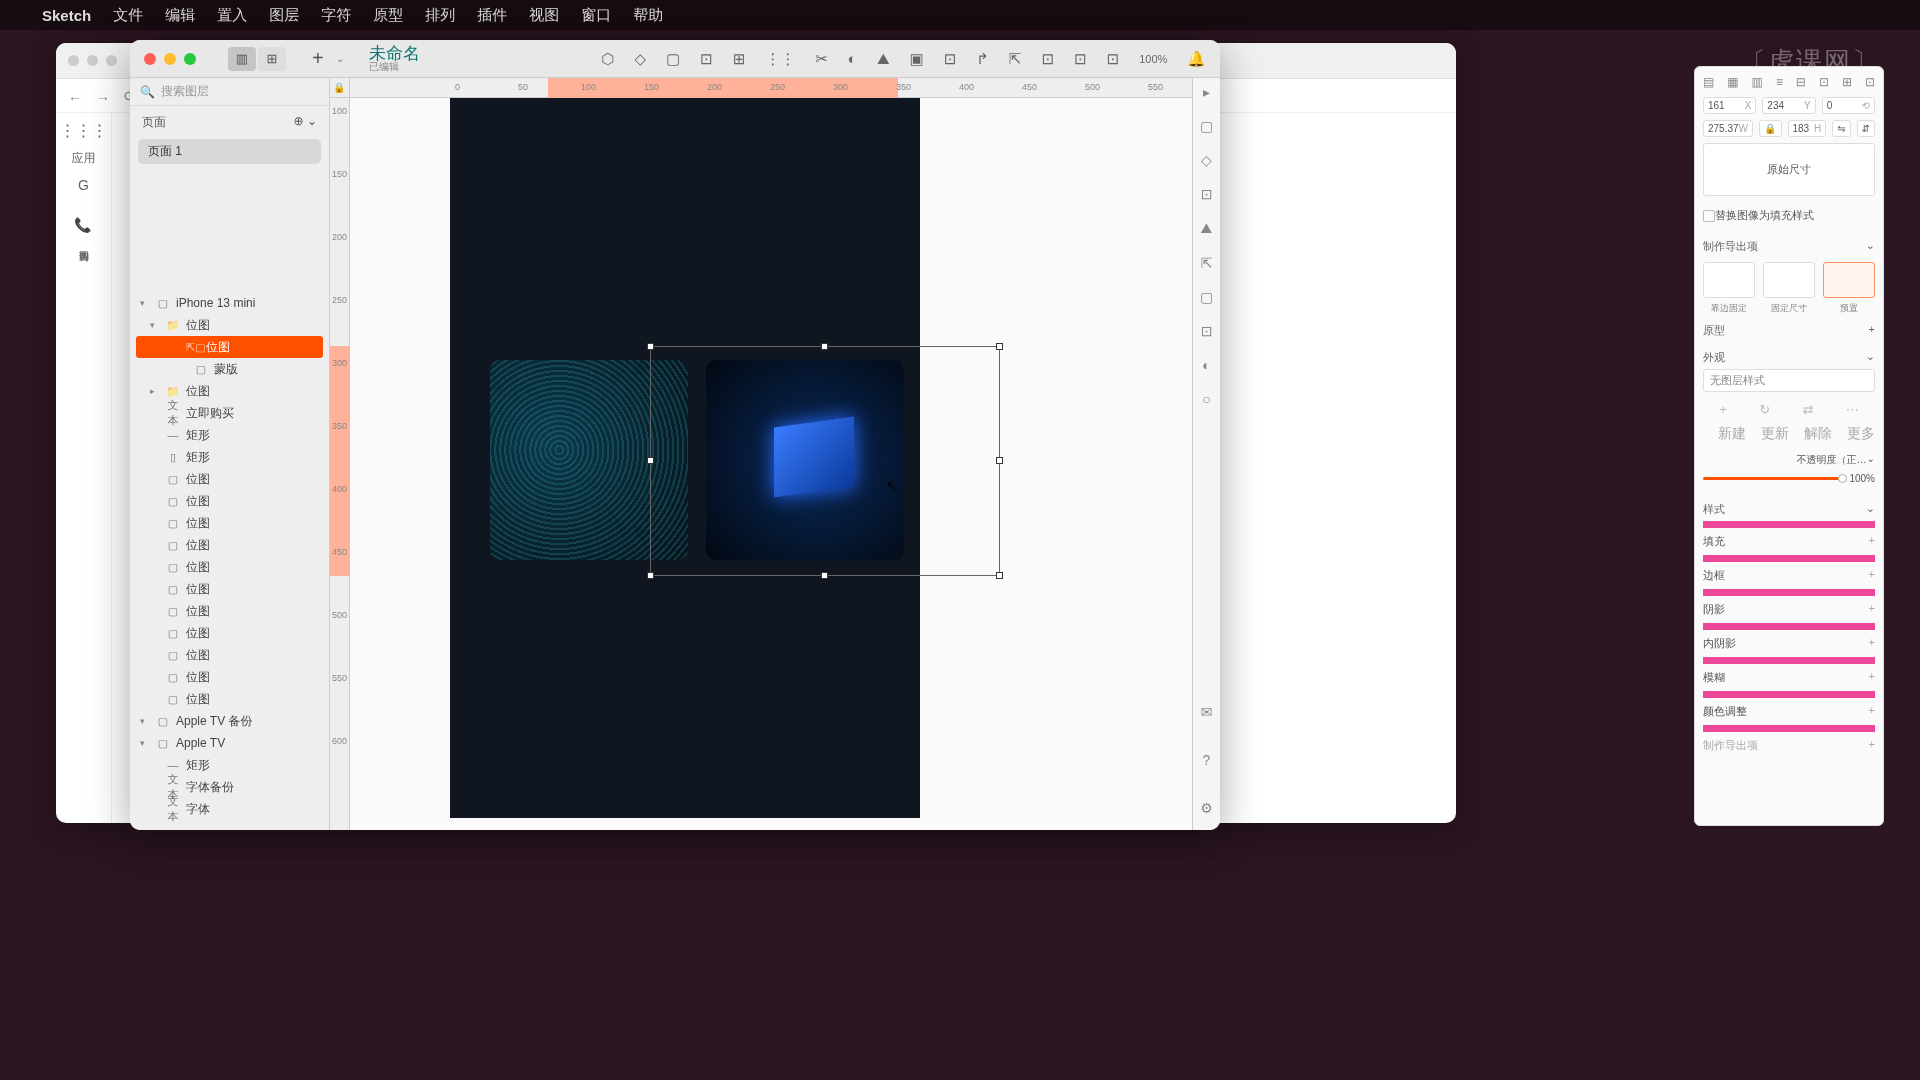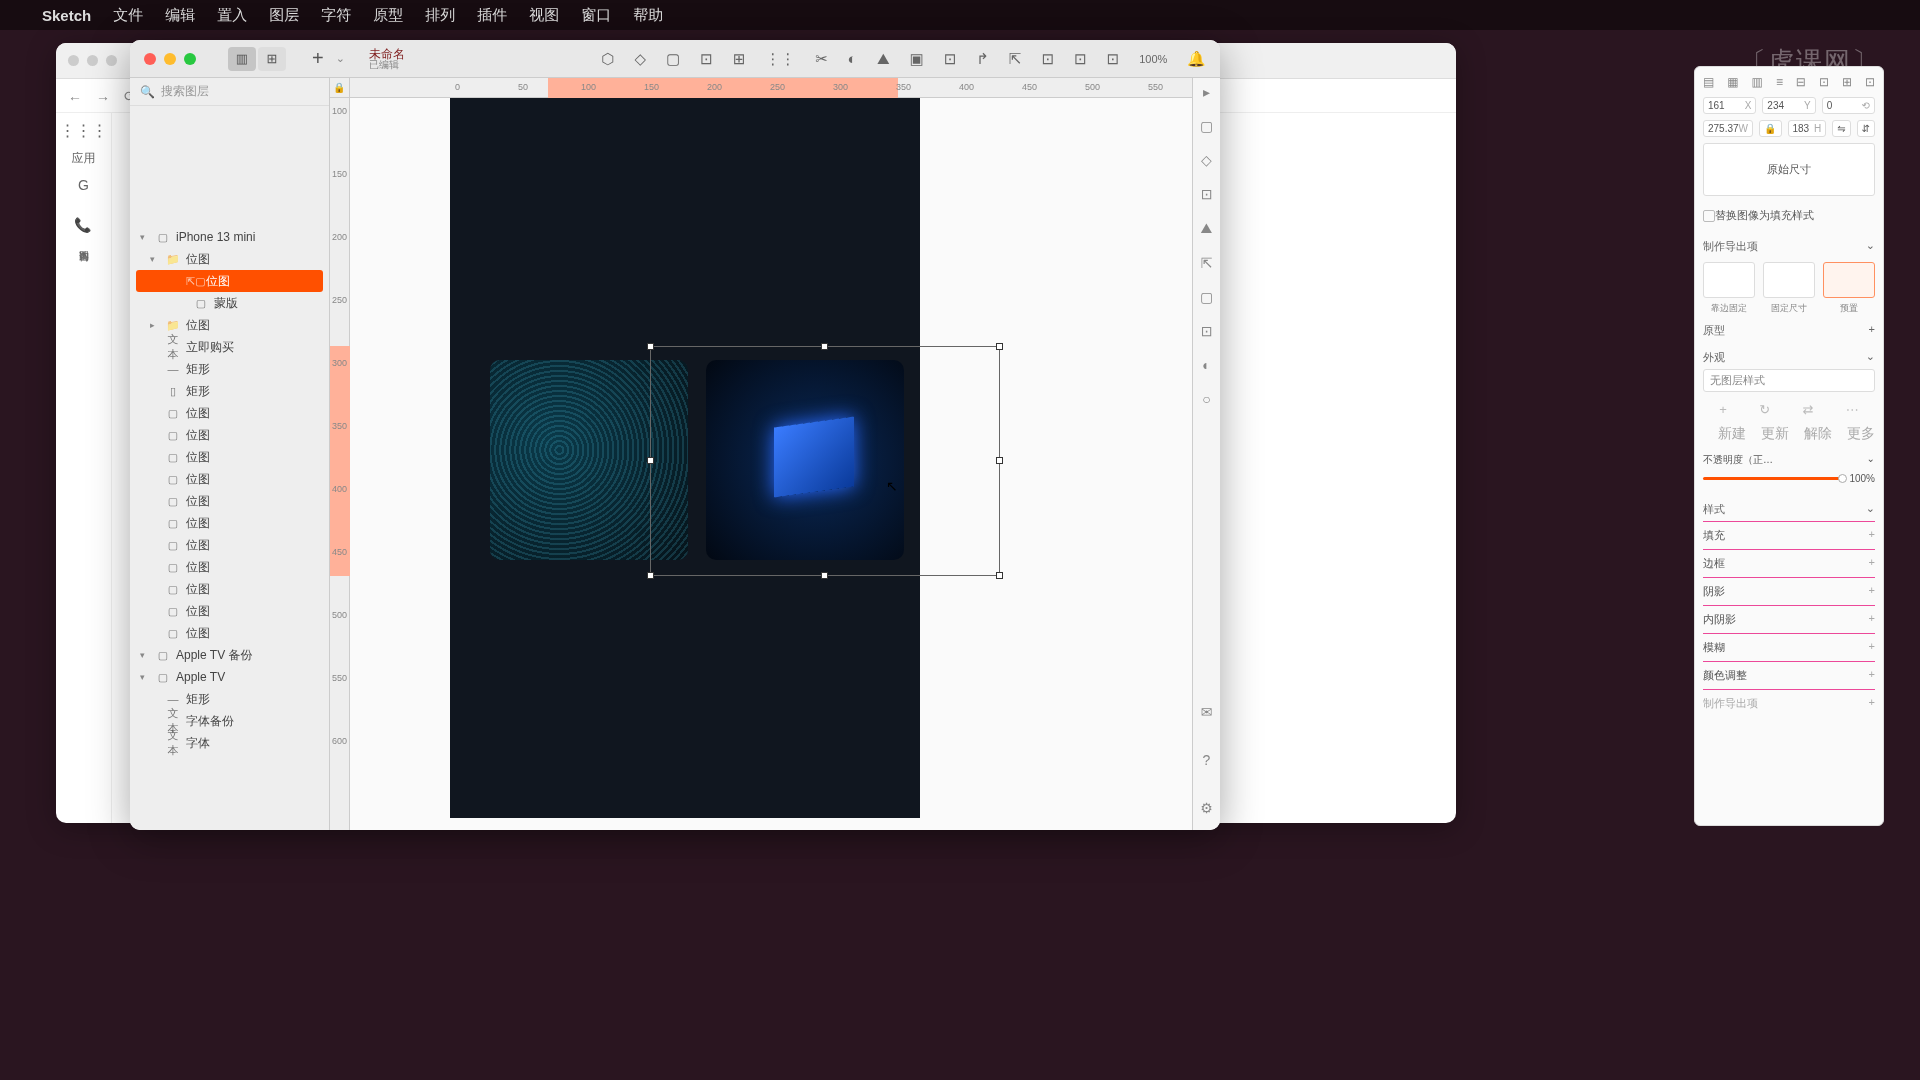--- a/index.html
+++ b/index.html
@@ -21,21 +21,21 @@
 .sketch-window { position:absolute; top:40px; left:130px; width:1090px; height:790px; background:#f5f5f5; border-radius:10px; box-shadow:0 8px 40px rgba(0,0,0,0.35); display:flex; flex-direction:column; overflow:hidden; }
 .sk-titlebar { height:38px; background:#e8e8e8; display:flex; align-items:center; padding:0 14px; gap:12px; border-bottom:1px solid #ccc; }
 .sk-traffic { display:flex; gap:8px; }
 .sk-traffic span{width:12px;height:12px;border-radius:50%}
 .sk-r{background:#ff5f57}.sk-y{background:#febc2e}.sk-g{background:#28c840}
 .sk-viewtoggle { display:flex; gap:2px; margin-left:20px; }
 .sk-viewtoggle span{width:28px;height:24px;display:flex;align-items:center;justify-content:center;background:#ddd;border-radius:4px;font-size:13px;color:#555}
 .sk-viewtoggle span.active{background:#c5c5c5}
 .sk-plus { margin-left:14px; font-size:20px; color:#555; }
 .sk-title-center { margin-left:12px; display:flex; flex-direction:column; line-height:1; }
-.sk-title-main { font-size:12px; color:#7f1d1d; }
+.sk-title-main { font-size:17px; color:#0f766e; }
 .sk-title-sub { font-size:10px; color:#888; }
 .sk-toolbar-right { margin-left:auto; display:flex; gap:20px; align-items:center; color:#666; font-size:15px; }
 .sk-toolbar-right .zoom { font-size:11px; }
 .sk-body { flex:1; display:flex; overflow:hidden; }
 .sk-left { width:200px; background:#eee; border-right:1px solid #ccc; display:flex; flex-direction:column; }
 .sk-search { height:28px; display:flex; align-items:center; padding:0 10px; color:#999; font-size:12px; gap:6px; border-bottom:1px solid #ddd; }
 .sk-pages { padding:4px 0; }
 .sk-pages-hdr { display:flex; justify-content:space-between; padding:4px 12px; font-size:12px; color:#555; }
 .sk-page-item { background:#d8d8d8; border-radius:5px; margin:4px 8px; padding:4px 10px; font-size:12px; color:#333; }
 .sk-layers { flex:1; overflow-y:auto; padding-top:120px; font-size:12px; }
@@ -69,21 +69,21 @@
 .insp-row { display:flex; gap:6px; margin-bottom:6px; }
 .insp-field { flex:1; background:#fff; border:1px solid #ddd; border-radius:3px; padding:2px 4px; display:flex; justify-content:space-between; font-size:10px; }
 .insp-field .lbl { color:#aaa; }
 .insp-section-hdr { display:flex; justify-content:space-between; padding:8px 0 4px; font-size:11px; color:#666; }
 .insp-dropdown { background:#fff; border:1px solid #ddd; border-radius:3px; padding:3px 6px; font-size:11px; color:#888; margin-bottom:6px; }
 .insp-iconrow { display:flex; justify-content:space-around; padding:4px 0; color:#bbb; font-size:13px; }
 .insp-iconrow .lbl { font-size:14px; color:#aaa; text-align:right; flex:1; }
 .insp-slider { display:flex; align-items:center; gap:6px; margin:4px 0 10px; }
 .insp-slider .track { flex:1; height:3px; background:linear-gradient(to right,#ff5000 0%,#ff5000 100%); border-radius:2px; position:relative; }
 .insp-slider .knob { position:absolute; right:-4px; top:-3px; width:9px; height:9px; border-radius:50%; background:#fff; border:1px solid #aaa; }
-.insp-prop { display:flex; justify-content:space-between; padding:6px 0; border-top:1px solid #ec4899; font-size:11px;text-align:center; }
+.insp-prop { display:flex; justify-content:space-between; padding:6px 0; border-top:7px solid #ec4899; font-size:11px;text-align:center; }
 .insp-prop .plus { color:#aaa; }
 .watermark { position:absolute; top:44px; right:40px; color:rgba(255,255,255,0.35); font-size:26px; font-weight:300; letter-spacing:2px; }
 .resize-boxes { display:flex; gap:8px; margin:4px 0; }
 .resize-box { flex:1; height:36px; border:1px solid #ddd; border-radius:3px; background:#fff; position:relative; }
 .resize-box.sel { border-color:#ff9060; background:#fff4ee; }
 .resize-lbl-row { display:flex; gap:8px; }
 .resize-lbl-row span { flex:1; text-align:center; font-size:9px; color:#888; }
 .orig-size { text-align:center; background:#fff; border:1px solid #ddd; border-radius:3px; padding:18px; font-size:11px; margin-bottom:8px; }
 .checkbox-row { display:flex; align-items:center; font-size:11px; padding:4px 0 8px; }
 .checkbox-row .cb { width:12px; height:12px; border:1px solid #bbb; border-radius:2px; }
@@ -174,20 +174,27 @@
       <span>⊡</span>
       <span class="zoom">100%</span>
       <span style="position:relative">🔔</span>
     </div>
   </div>
   <div class="sk-body">
     <div class="sk-left">
       <div class="sk-search">
         <span>🔍</span>
         <span>搜索图层</span>
+      </div>
+      <div class="sk-pages">
+        <div class="sk-pages-hdr">
+          <span>页面</span>
+          <span><span>⊕</span> <span>⌄</span></span>
+        </div>
+        <div class="sk-page-item">页面 1</div>
       </div>
       <div class="sk-layers" id="layers-list">
           <div class="layer-row ind0">
             <span class="arrow">▾</span>
             <span class="ico">▢</span>
             <span>iPhone 13 mini</span>
           </div>
           <div class="layer-row ind1">
             <span class="arrow">▾</span>
             <span class="ico">📁</span>
@@ -446,21 +453,21 @@
     <span>↻</span>
     <span>⇄</span>
     <span>⋯</span>
   </div>
   <div class="insp-iconrow">
     <span class="lbl">新建</span>
     <span class="lbl">更新</span>
     <span class="lbl">解除</span>
     <span class="lbl">更多</span>
   </div>
-  <div style="display:flex;justify-content:space-between;padding:6px 0 2px;font-size:10px">
+  <div style="display:flex;justify-content:flex-end;padding:6px 0 2px;font-size:10px">
     <span>不透明度（正…</span>
     <span>⌄</span>
   </div>
   <div class="insp-slider">
     <div class="track">
         <div class="knob"></div>
       </div>
     <span style="font-size:10px">100%</span>
   </div>
   <div class="insp-section-hdr">

